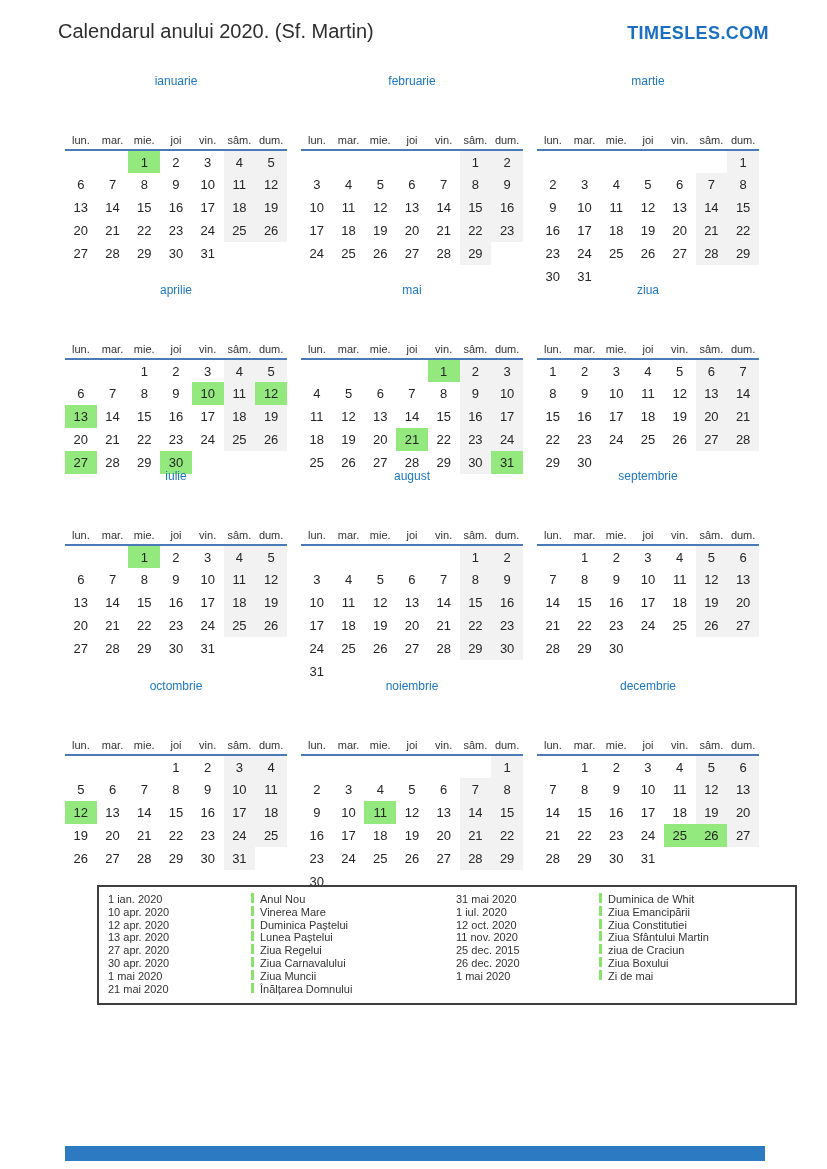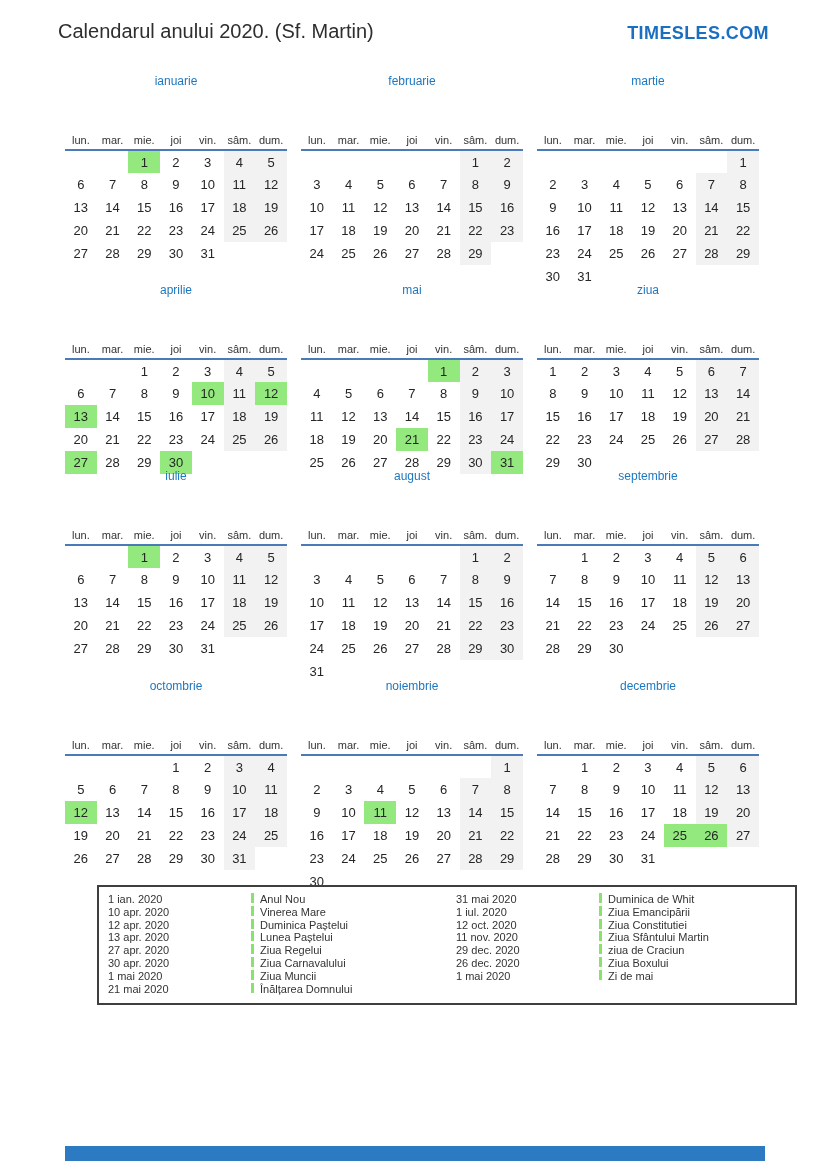--- a/index.html
+++ b/index.html
@@ -912,21 +912,21 @@
           </span>
         </div>
         <div class="legend-row">
           <span class="legend-date">11 nov. 2020</span>
           <span class="legend-name">
             <span class="bullet"></span>
             <span>Ziua Sfântului Martin</span>
           </span>
         </div>
         <div class="legend-row">
-          <span class="legend-date">29 dec. 2020</span>
+          <span class="legend-date">25 dec. 2015</span>
           <span class="legend-name">
             <span class="bullet"></span>
             <span>ziua de Craciun</span>
           </span>
         </div>
         <div class="legend-row">
           <span class="legend-date">26 dec. 2020</span>
           <span class="legend-name">
             <span class="bullet"></span>
             <span>Ziua Boxului</span>

